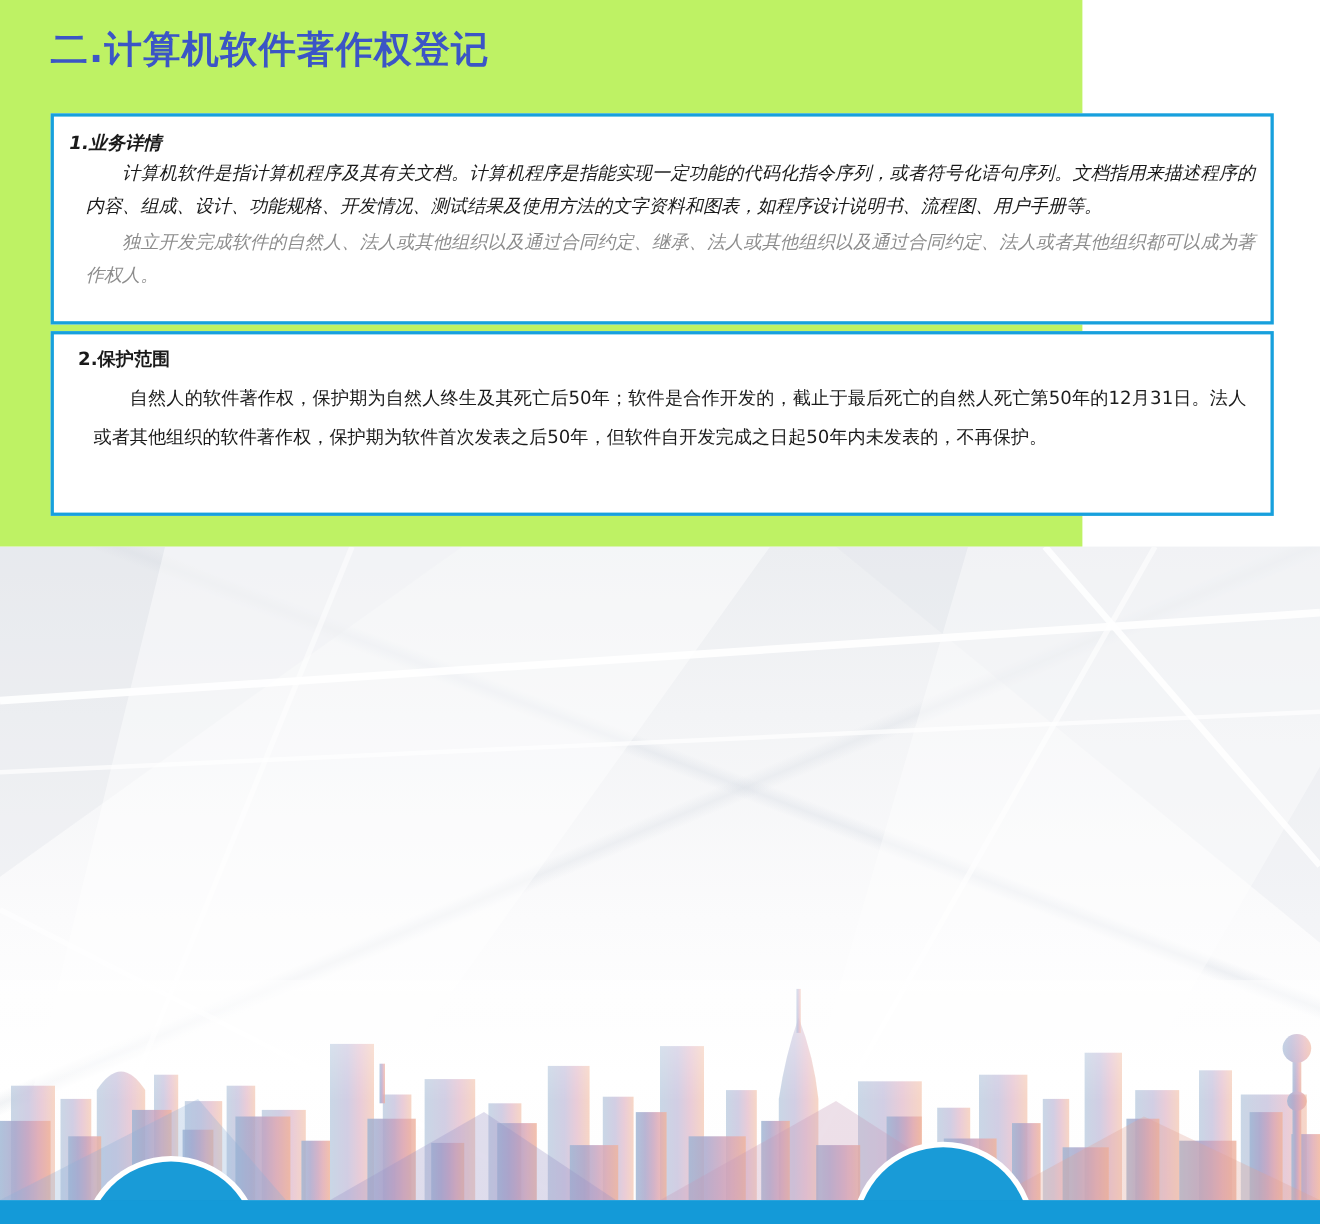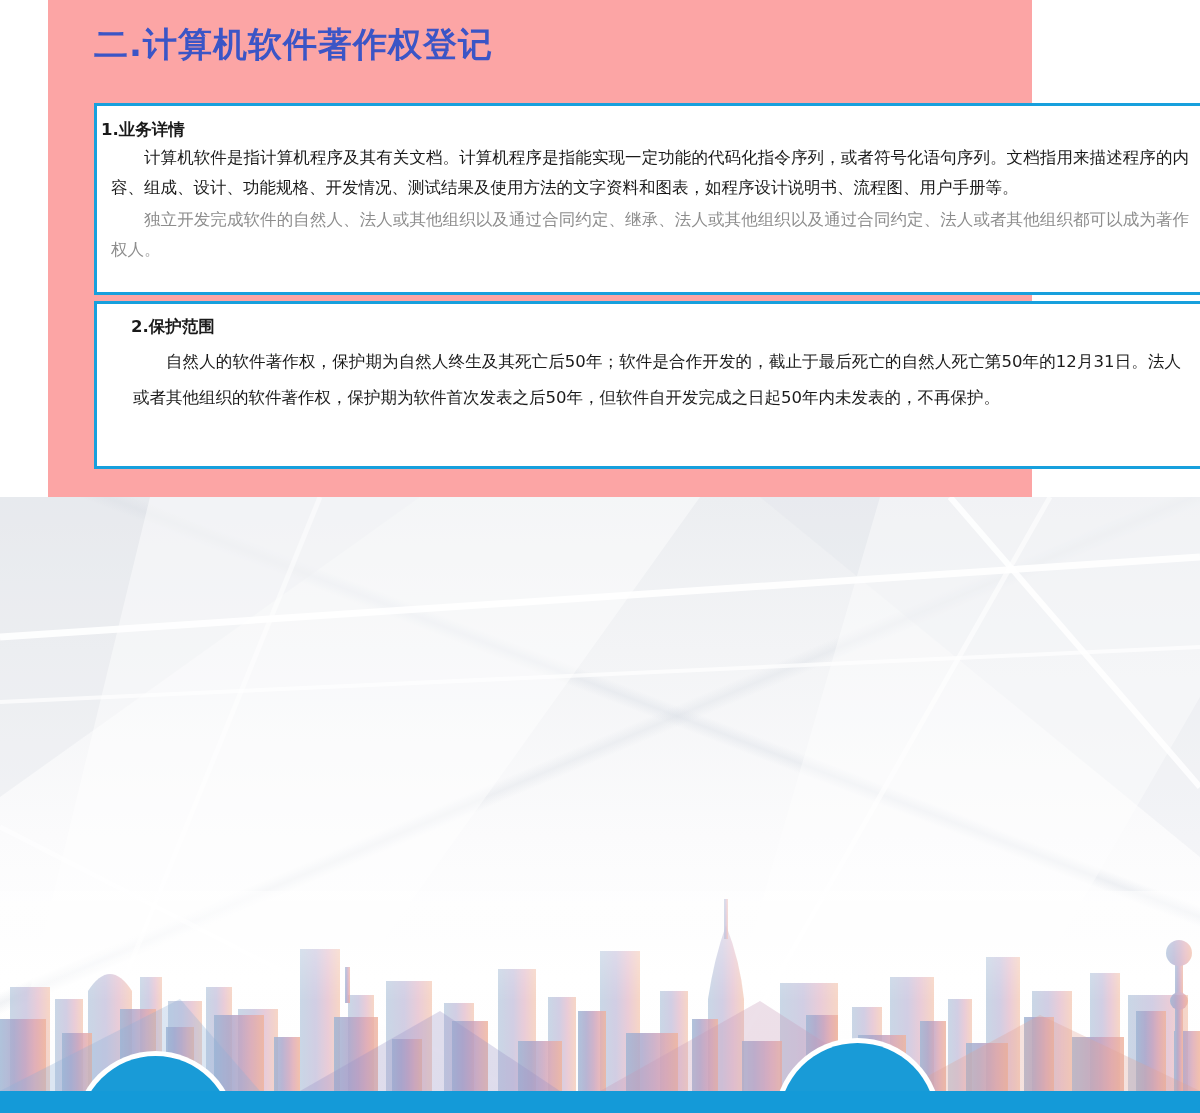--- a/index.html
+++ b/index.html
@@ -14,22 +14,21 @@
     overflow: hidden;
     position: relative;
   }
 
   
   #top-section {
     position: absolute;
     left: 0; top: 0;
     width: 984px;
     height: 497px;
-    background: #fca5a5;
-    margin-left: 48px;
+    background: #bef264;
   }
 
   #page-title {
     position: absolute;
     left: 46px;
     top: 22px;
     font-size: 34px;
     font-weight: bold;
     color: #3b55c6;
     letter-spacing: 1px;
@@ -53,32 +52,32 @@
     height: 168px;
   }
 
   .box-heading {
     font-size: 16.5px;
     font-weight: bold;
     color: #1a1a1a;
     margin: 0;
     padding: 0;
   }
-  #box-business .box-heading { padding: 13px 0 0 4px; }
-  #box-scope .box-heading   { padding: 12px 0 0 34px; }
+  #box-business .box-heading { padding: 13px 0 0 14px; font-style: italic; }
+  #box-scope .box-heading   { padding: 12px 0 0 22px; }
 
   .para {
     font-size: 16.5px;
     line-height: 30px;
     color: #1a1a1a;
     text-indent: 2em;
     margin: 0;
     text-align: justify;
   }
-  #box-business .para { padding: 2px 14px 0 14px; }
+  #box-business .para { padding: 2px 14px 0 29px; font-style: italic; }
 
   .para.muted {
     color: #8d8d8d;
   }
 
   #box-scope .para {
     padding: 6px 22px 0 36px;
     line-height: 36px;
   }
 

